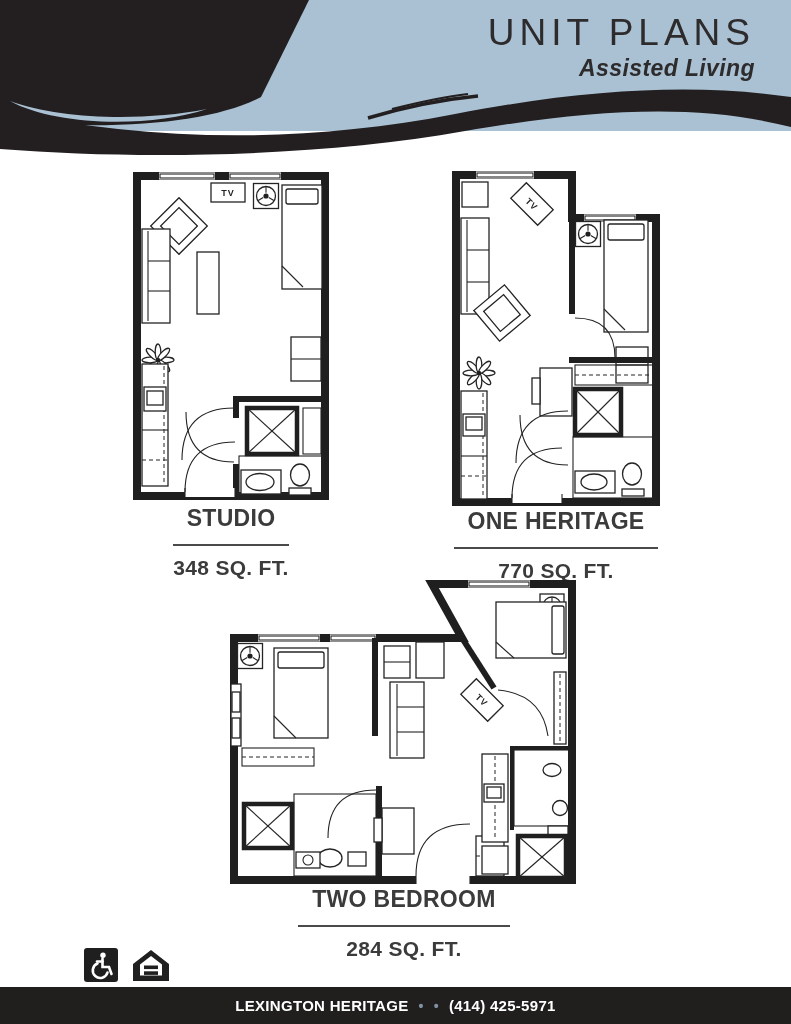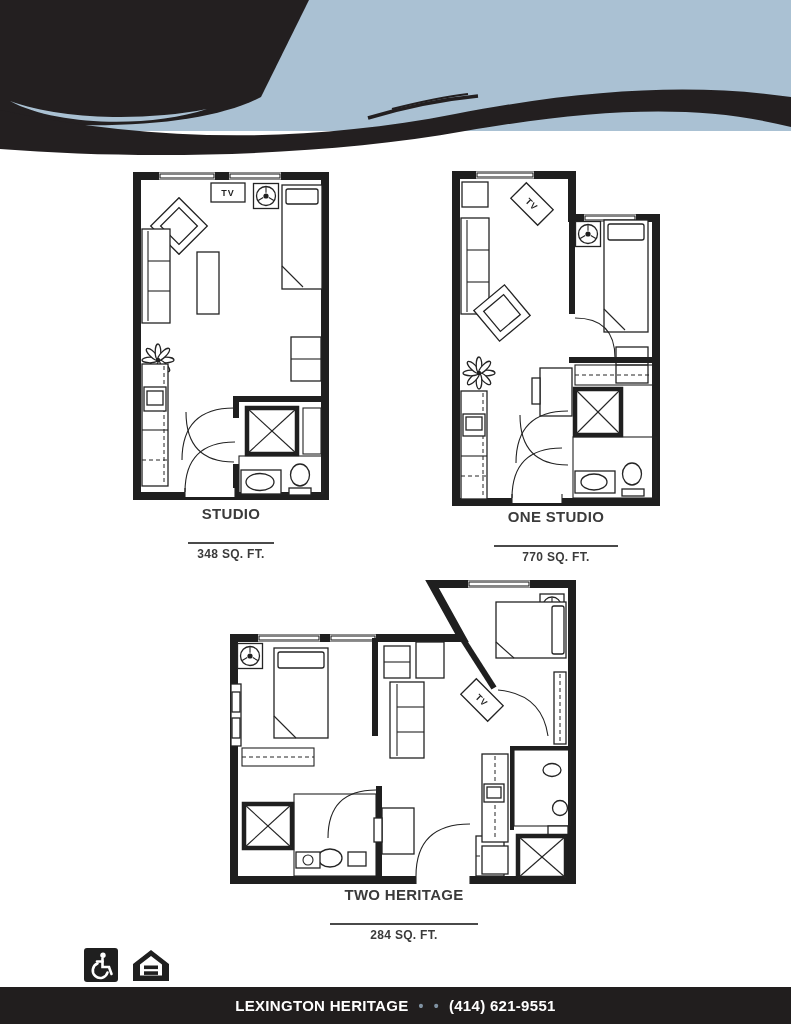--- a/index.html
+++ b/index.html
@@ -20,23 +20,23 @@
   svg .lnd{fill:none;stroke:#242424;stroke-width:1px;stroke-dasharray:4 3;}
   svg .wall{fill:#1f1f1f;}
   svg .xbox{fill:#fff;stroke:#1f1f1f;stroke-width:4.5px;}
   svg .dk{fill:#1f1f1f;}
   svg .tvt{font:700 9px "Liberation Sans",sans-serif;fill:#1f1f1f;text-anchor:middle;letter-spacing:1px;}
   
   .plan-label{position:absolute;text-align:center;color:#3b3b3b;font-weight:700;}
   #label-studio{left:133px;top:505px;width:196px;}
   #label-onebed{left:440px;top:508px;width:232px;}
   #label-twobed{left:230px;top:886px;width:348px;}
-  .plan-name{display:inline-block;font-size:15px;letter-spacing:.3px;
-             border-bottom:2px solid #4a4a4a;padding:0 14px 20px;}
-  .plan-area{font-size:12px;margin-top:3px;letter-spacing:.3px;}
+  .plan-name{display:inline-block;font-size:23px;letter-spacing:.3px;
+             border-bottom:2px solid #4a4a4a;padding:0 14px 12px;}
+  .plan-area{font-size:21px;margin-top:10px;letter-spacing:.3px;}
   
   .eho-row{position:absolute;left:84px;right:84px;top:946px;height:38px;
            display:flex;align-items:center;gap:14px;}
   .eho-text{flex:1;text-align:center;font-style:italic;font-weight:500;
             font-size:13.5px;color:#3a3a3a;letter-spacing:.2px;}
   .bottom-bar{position:absolute;left:0;right:0;top:987px;height:37px;background:#211e1e;
               color:#ffffff;display:flex;align-items:center;justify-content:center;gap:10px;
               font-size:15px;font-weight:700;letter-spacing:.3px;}
   .bar-sep{color:#8092a2;font-size:14px;font-weight:700;}
 </style>
@@ -47,20 +47,24 @@
 
   <svg class="header-svg" width="791" height="170" viewBox="0 0 791 170">
     <rect x="0" y="0" width="791" height="131" fill="#aac1d3"></rect>
     <path d="M0,0 H309 L261,97 C215,121 125,132 0,121 Z" fill="#231f20"></path>
     <path d="M10,101 C60,119 140,122 207,109 C150,128 55,126 10,101 Z" fill="#aac1d3"></path>
     <path d="M0,110 C150,142 300,144 455,114 C595,87 700,84 791,97 L791,127 C700,104 600,108 465,131 C320,157 140,160 0,149 Z" fill="#231f20"></path>
     <path d="M368,118 C415,104 447,99 478,96" stroke="#231f20" stroke-width="3.5" fill="none"></path>
     <path d="M392,109 C428,100 451,96 468,94" stroke="#231f20" stroke-width="2.2" fill="none"></path>
   </svg>
 
+  <div class="title-block">
+    <div class="title">UNIT PLANS</div>
+    <div class="subtitle">Assisted Living</div>
+  </div>
 
   <svg id="plan-studio" class="plan" width="196" height="328" viewBox="0 0 196 328">
     <defs>
       <pattern id="t1" width="9" height="9" patternUnits="userSpaceOnUse">
         <path d="M9 0H0V9" fill="none" stroke="#555" stroke-width="0.9"></path>
       </pattern>
     </defs>
     <rect x="4" y="4" width="188" height="320" fill="#fff" stroke="#1f1f1f" stroke-width="8"></rect>
 
     <g>
@@ -247,21 +251,21 @@
     <path d="M123,147 Q163,147 163,187" class="ln"></path>
     <path d="M116,240 Q64,240 64,292" class="ln"></path>
     <path d="M116,294 Q68,294 68,244" class="ln"></path>
     <rect x="60" y="323" width="50" height="9" fill="#fff"></rect>
     <line x1="60" y1="323" x2="60" y2="332" class="ln"></line>
       <line x1="110" y1="323" x2="110" y2="332" class="ln"></line>
     <path d="M60,327 Q60,277 110,277" class="ln"></path>
   </svg>
 
   <div class="plan-label" id="label-onebed">
-    <span class="plan-name">ONE STUDIO</span>
+    <span class="plan-name">ONE HERITAGE</span>
     <div class="plan-area">770 SQ. FT.</div>
   </div>
 
   <svg id="plan-twobed" class="plan" width="348" height="308" viewBox="0 0 348 308">
     <defs>
       <pattern id="t3" width="9" height="9" patternUnits="userSpaceOnUse">
         <path d="M9 0H0V9" fill="none" stroke="#555" stroke-width="0.9"></path>
       </pattern>
     </defs>
     <path d="M4,62 H232 L202,8 H342 V304 H4 Z" fill="#fff" stroke="#1f1f1f" stroke-width="8"></path>
@@ -380,21 +384,21 @@
       <rect x="252" y="270" width="26" height="28" class="f"></rect>
     </g>
     <g>
       <rect x="288" y="260" width="48" height="42" class="xbox"></rect>
       <line x1="288" y1="260" x2="336" y2="302" class="ln"></line>
       <line x1="336" y1="260" x2="288" y2="302" class="ln"></line>
     </g>
   </svg>
 
   <div class="plan-label" id="label-twobed">
-    <span class="plan-name">TWO HERITAGE</span>
+    <span class="plan-name">TWO BEDROOM</span>
     <div class="plan-area">284 SQ. FT.</div>
   </div>
 
   <div class="eho-row">
     <svg width="34" height="34" viewBox="0 0 34 34">
       <rect width="34" height="34" rx="3" fill="#1f1f1f"></rect>
       <circle cx="19" cy="7.2" r="2.7" fill="#fff"></circle>
       <g stroke="#fff" fill="none" stroke-width="2.6" stroke-linecap="round">
         <path d="M18.5,10.5 L18.5,19 L25,19 L27.5,26"></path>
         <path d="M18.5,13.5 L13,13.5"></path>
@@ -405,16 +409,16 @@
       <path fill="#1f1f1f" fill-rule="evenodd" d="M19,1 L37,15 L37,32 L1,32 L1,15 Z M19,7 L30,15.5 L30,26.5 L8,26.5 L8,15.5 Z"></path>
       <rect x="12" y="16.5" width="14" height="3.6" fill="#1f1f1f"></rect>
       <rect x="12" y="22.3" width="14" height="3.6" fill="#1f1f1f"></rect>
     </svg>
   </div>
 
   <div class="bottom-bar">
     <span>LEXINGTON HERITAGE</span>
     <span class="bar-sep">•</span>
     <span class="bar-sep">•</span>
-    <span>(414) 621-9551</span>
+    <span>(414) 425-5971</span>
   </div>
 
 </div>
 
 </body></html>

